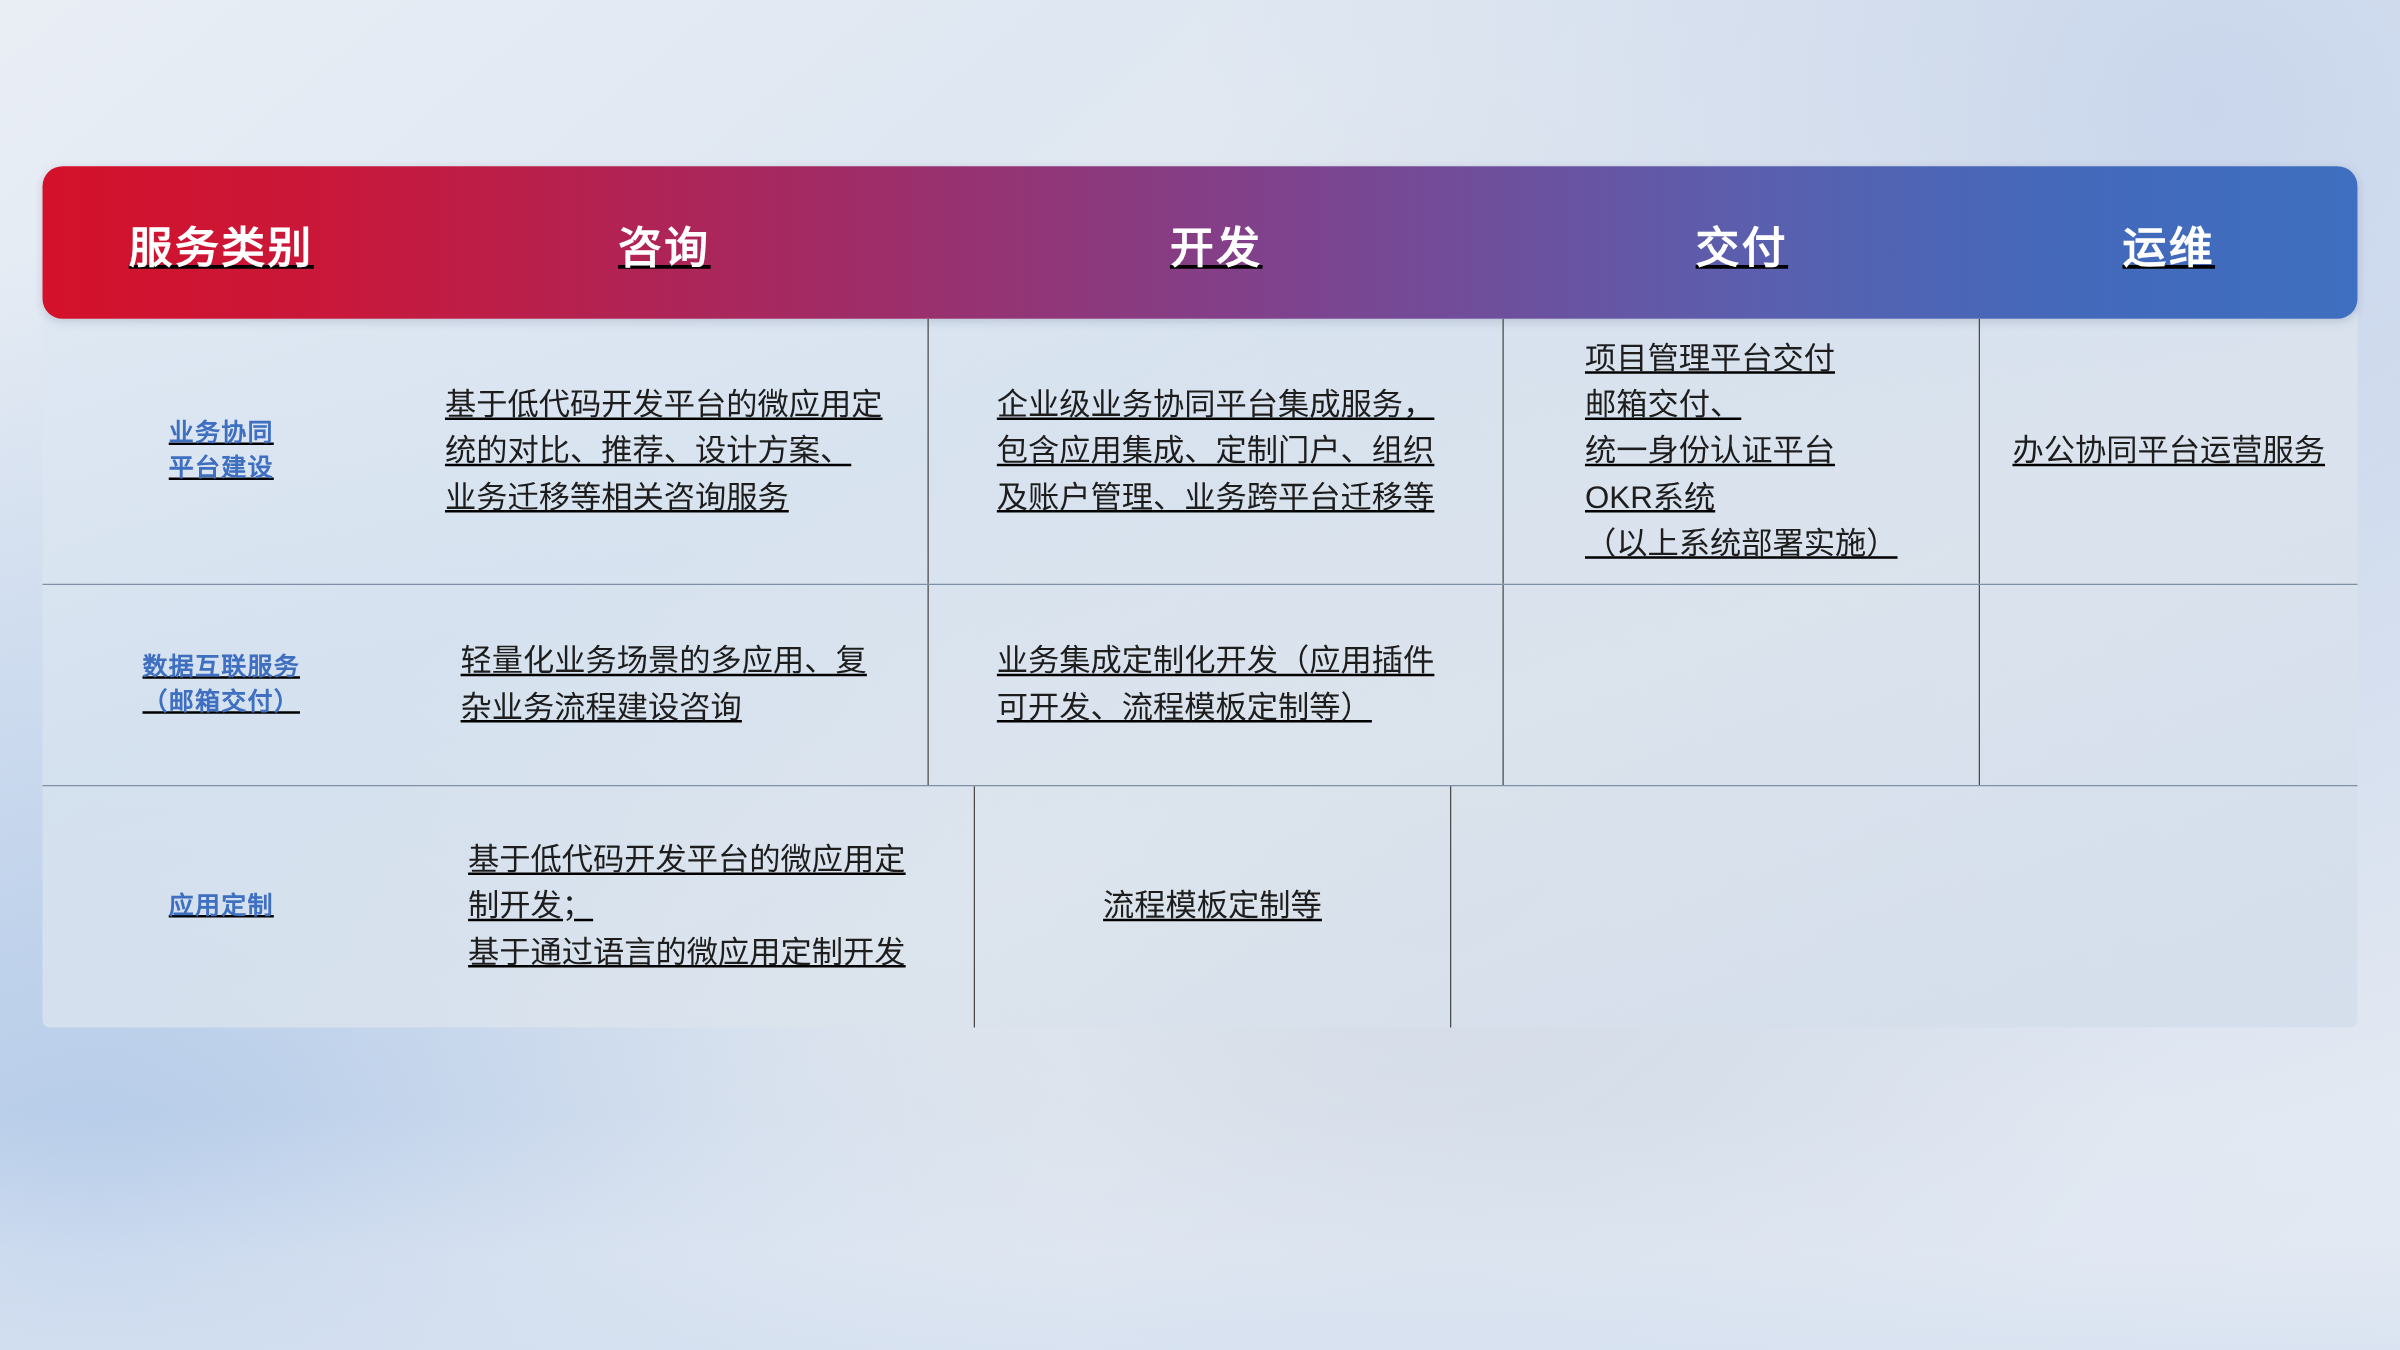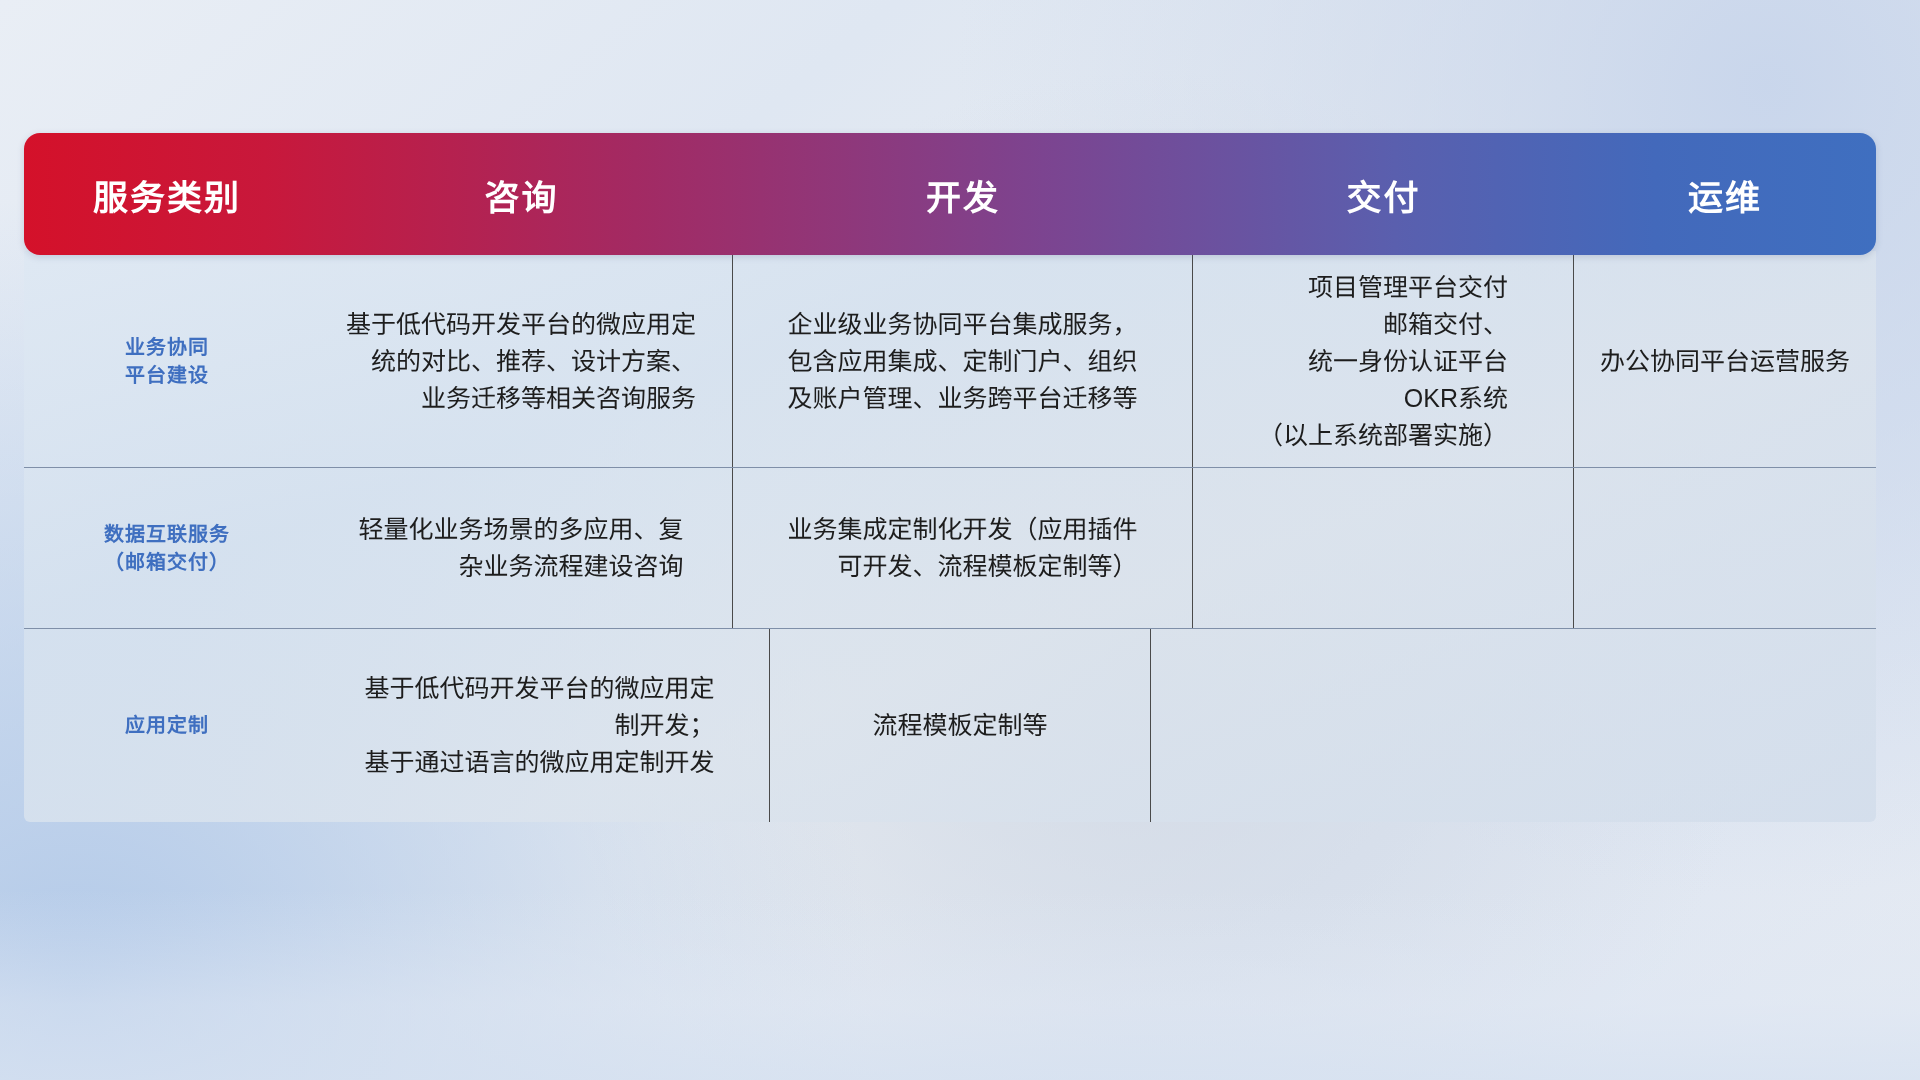--- a/index.html
+++ b/index.html
@@ -19,23 +19,24 @@
   }
 
   .slide {
     position: relative;
     width: 1920px;
     height: 1080px;
   }
 
   .table-wrap {
     position: absolute;
-    left: 24px;
+    left: 34px;
     top: 133px;
     width: 1852px;
+    text-decoration: underline;
   }
 
   
   .header-bar {
     display: flex;
     height: 122px;
     border-radius: 16px;
     background: linear-gradient(90deg, #d4112a 0%, #c8183b 13%, #a32a63 33%, #7c4490 55%, #5a5fae 74%, #4369bb 88%, #3f6fc0 100%);
     box-shadow: 0 2px 7px rgba(60,70,110,0.18);
     overflow: hidden;
@@ -75,21 +76,21 @@
 
   .cell {
     box-sizing: border-box;
     display: flex;
     align-items: center;
     justify-content: center;
     padding: 1px 16px;
     font-size: 25px;
     line-height: 1.48;
     color: #1d1d1d;
-    text-align: right;
+    text-align: left;
     border-right: 1.6px solid #4a4a4a;
     white-space: pre-line;
   }
   .cell:last-child { border-right: none; }
 
   .cell.cat {
     border-right: none;
     color: #3f6fc0;
     font-weight: bold;
     font-size: 20px;

